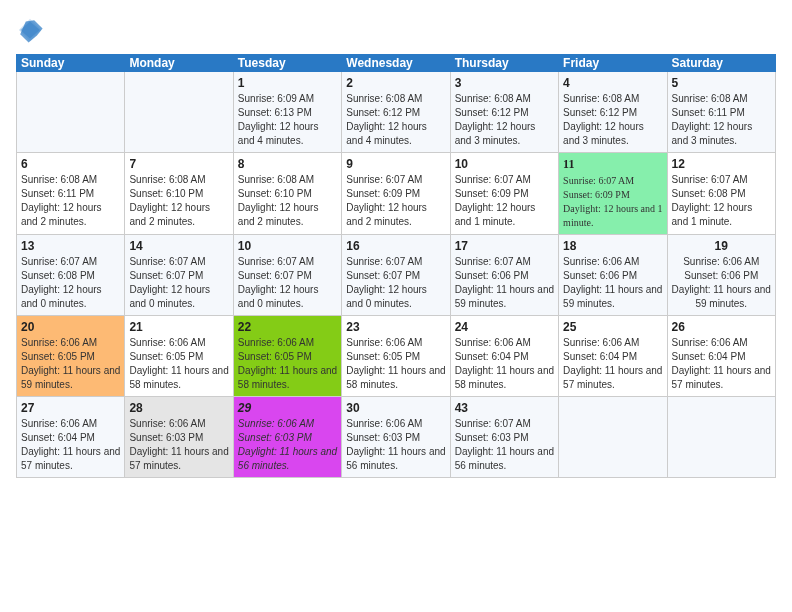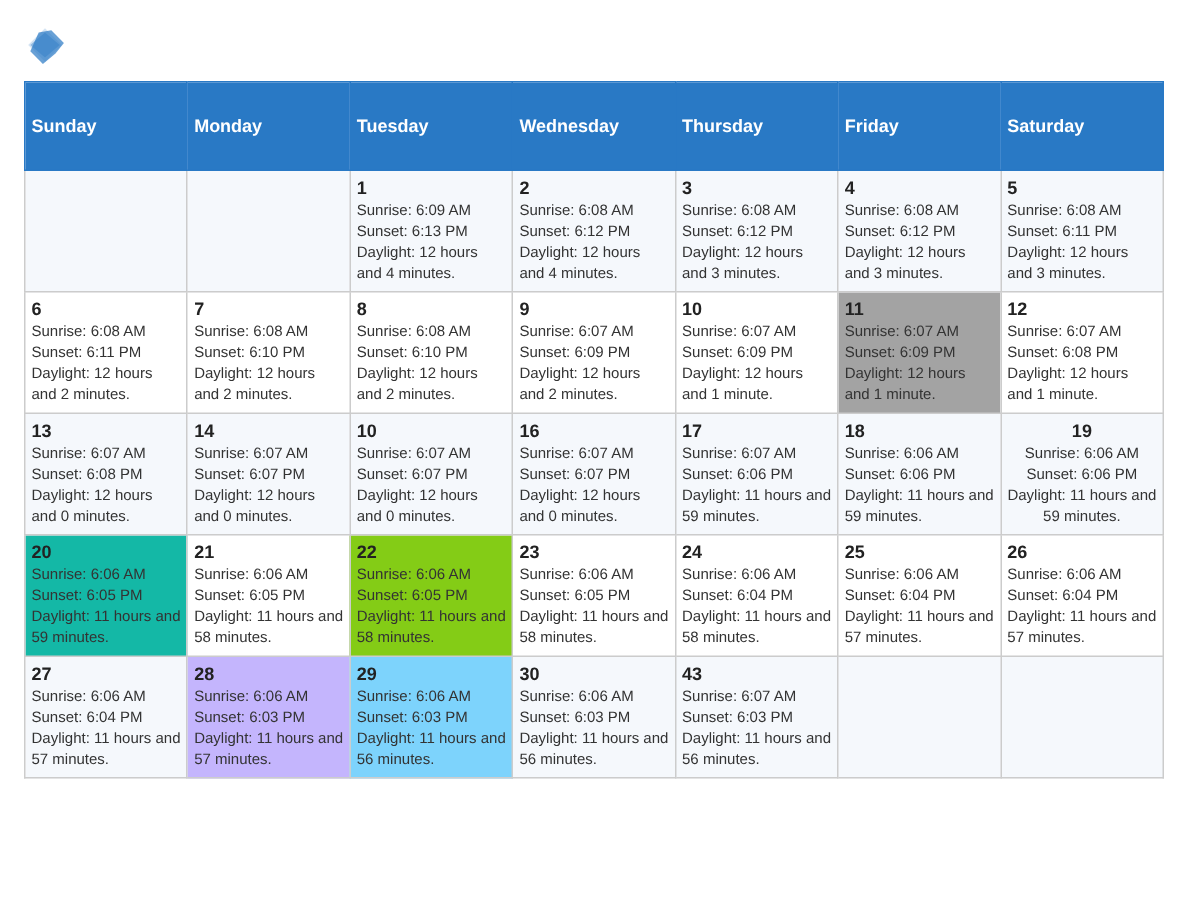--- a/index.html
+++ b/index.html
@@ -38,21 +38,21 @@
       color: #555;
     }
     table {
       width: 100%;
       border-collapse: collapse;
       font-size: 11px;
     }
     thead tr th {
       background-color: #2979c5;
       color: #fff;
-      padding: 22px 4px;
+      padding: 1px 4px;
       text-align: left;
       font-size: 12px;
       border: 1px solid #2979c5;
     }
     tbody tr td {
       border: 1px solid #ccc;
       vertical-align: top;
       padding: 4px 4px;
       min-width: 100px;
       height: 72px;
@@ -153,21 +153,21 @@
           <div class="day-info">Sunrise: 6:08 AM<br>Sunset: 6:10 PM<br>Daylight: 12 hours and 2 minutes.</div>
         </td>
         <td style="background: rgb(255, 255, 255);">
           <div class="day-number">9</div>
           <div class="day-info">Sunrise: 6:07 AM<br>Sunset: 6:09 PM<br>Daylight: 12 hours and 2 minutes.</div>
         </td>
         <td style="background: rgb(255, 255, 255);">
           <div class="day-number">10</div>
           <div class="day-info">Sunrise: 6:07 AM<br>Sunset: 6:09 PM<br>Daylight: 12 hours and 1 minute.</div>
         </td>
-        <td style="background: #a3a3a3;">
+        <td style="background: #86efac; font-family: Liberation Serif, serif;">
           <div class="day-number">11</div>
           <div class="day-info">Sunrise: 6:07 AM<br>Sunset: 6:09 PM<br>Daylight: 12 hours and 1 minute.</div>
         </td>
         <td style="background: rgb(255, 255, 255);">
           <div class="day-number">12</div>
           <div class="day-info">Sunrise: 6:07 AM<br>Sunset: 6:08 PM<br>Daylight: 12 hours and 1 minute.</div>
         </td>
       </tr>
       <tr>
         <td style="background: rgb(245, 248, 252);">
@@ -193,21 +193,21 @@
         <td style="background: rgb(245, 248, 252);">
           <div class="day-number">18</div>
           <div class="day-info">Sunrise: 6:06 AM<br>Sunset: 6:06 PM<br>Daylight: 11 hours and 59 minutes.</div>
         </td>
         <td style="background: rgb(245, 248, 252); text-align: center;">
           <div class="day-number">19</div>
           <div class="day-info">Sunrise: 6:06 AM<br>Sunset: 6:06 PM<br>Daylight: 11 hours and 59 minutes.</div>
         </td>
       </tr>
       <tr>
-        <td style="background: #14b8a6;">
+        <td style="background: #fdba74;">
           <div class="day-number">20</div>
           <div class="day-info">Sunrise: 6:06 AM<br>Sunset: 6:05 PM<br>Daylight: 11 hours and 59 minutes.</div>
         </td>
         <td style="background: rgb(255, 255, 255);">
           <div class="day-number">21</div>
           <div class="day-info">Sunrise: 6:06 AM<br>Sunset: 6:05 PM<br>Daylight: 11 hours and 58 minutes.</div>
         </td>
         <td style="background: #84cc16;">
           <div class="day-number">22</div>
           <div class="day-info">Sunrise: 6:06 AM<br>Sunset: 6:05 PM<br>Daylight: 11 hours and 58 minutes.</div>
@@ -227,25 +227,25 @@
         <td style="background: rgb(255, 255, 255);">
           <div class="day-number">26</div>
           <div class="day-info">Sunrise: 6:06 AM<br>Sunset: 6:04 PM<br>Daylight: 11 hours and 57 minutes.</div>
         </td>
       </tr>
       <tr>
         <td style="background: rgb(245, 248, 252);">
           <div class="day-number">27</div>
           <div class="day-info">Sunrise: 6:06 AM<br>Sunset: 6:04 PM<br>Daylight: 11 hours and 57 minutes.</div>
         </td>
-        <td style="background: #c4b5fd; margin-top: 33px;">
+        <td style="background: #e5e5e5; margin-top: 33px;">
           <div class="day-number">28</div>
           <div class="day-info">Sunrise: 6:06 AM<br>Sunset: 6:03 PM<br>Daylight: 11 hours and 57 minutes.</div>
         </td>
-        <td style="background: #7dd3fc;">
+        <td style="background: #d946ef; font-style: italic;">
           <div class="day-number">29</div>
           <div class="day-info">Sunrise: 6:06 AM<br>Sunset: 6:03 PM<br>Daylight: 11 hours and 56 minutes.</div>
         </td>
         <td style="background: rgb(245, 248, 252); margin-left: 24px;">
           <div class="day-number">30</div>
           <div class="day-info">Sunrise: 6:06 AM<br>Sunset: 6:03 PM<br>Daylight: 11 hours and 56 minutes.</div>
         </td>
         <td style="background: rgb(245, 248, 252);">
           <div class="day-number">43</div>
           <div class="day-info">Sunrise: 6:07 AM<br>Sunset: 6:03 PM<br>Daylight: 11 hours and 56 minutes.</div>

